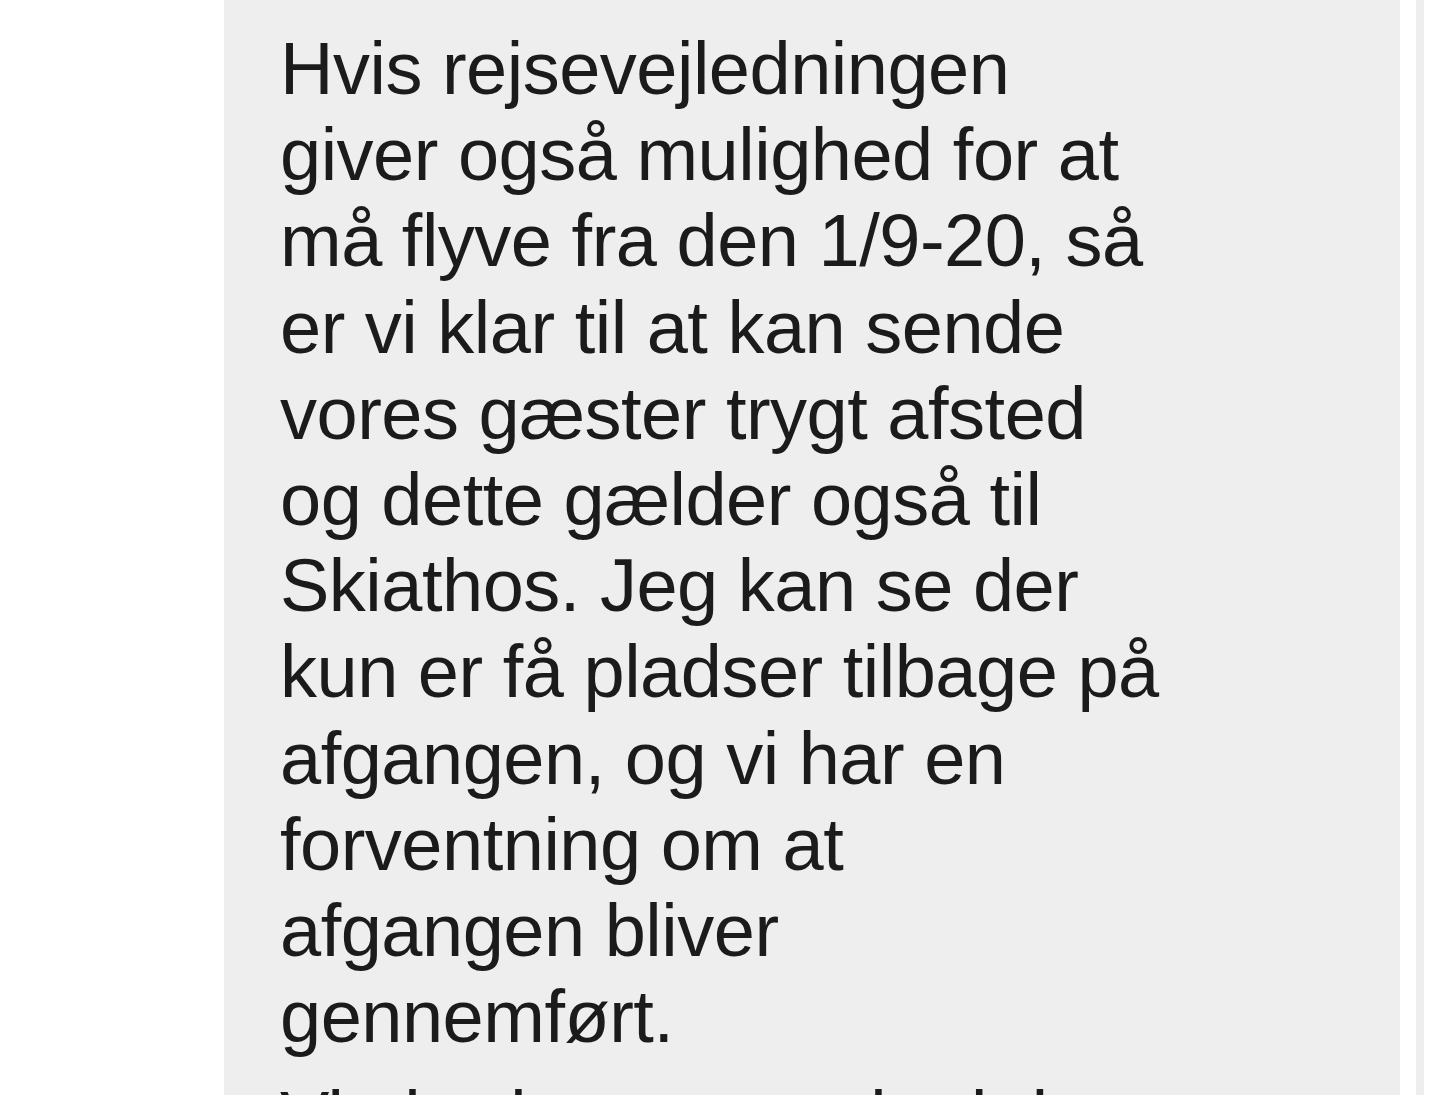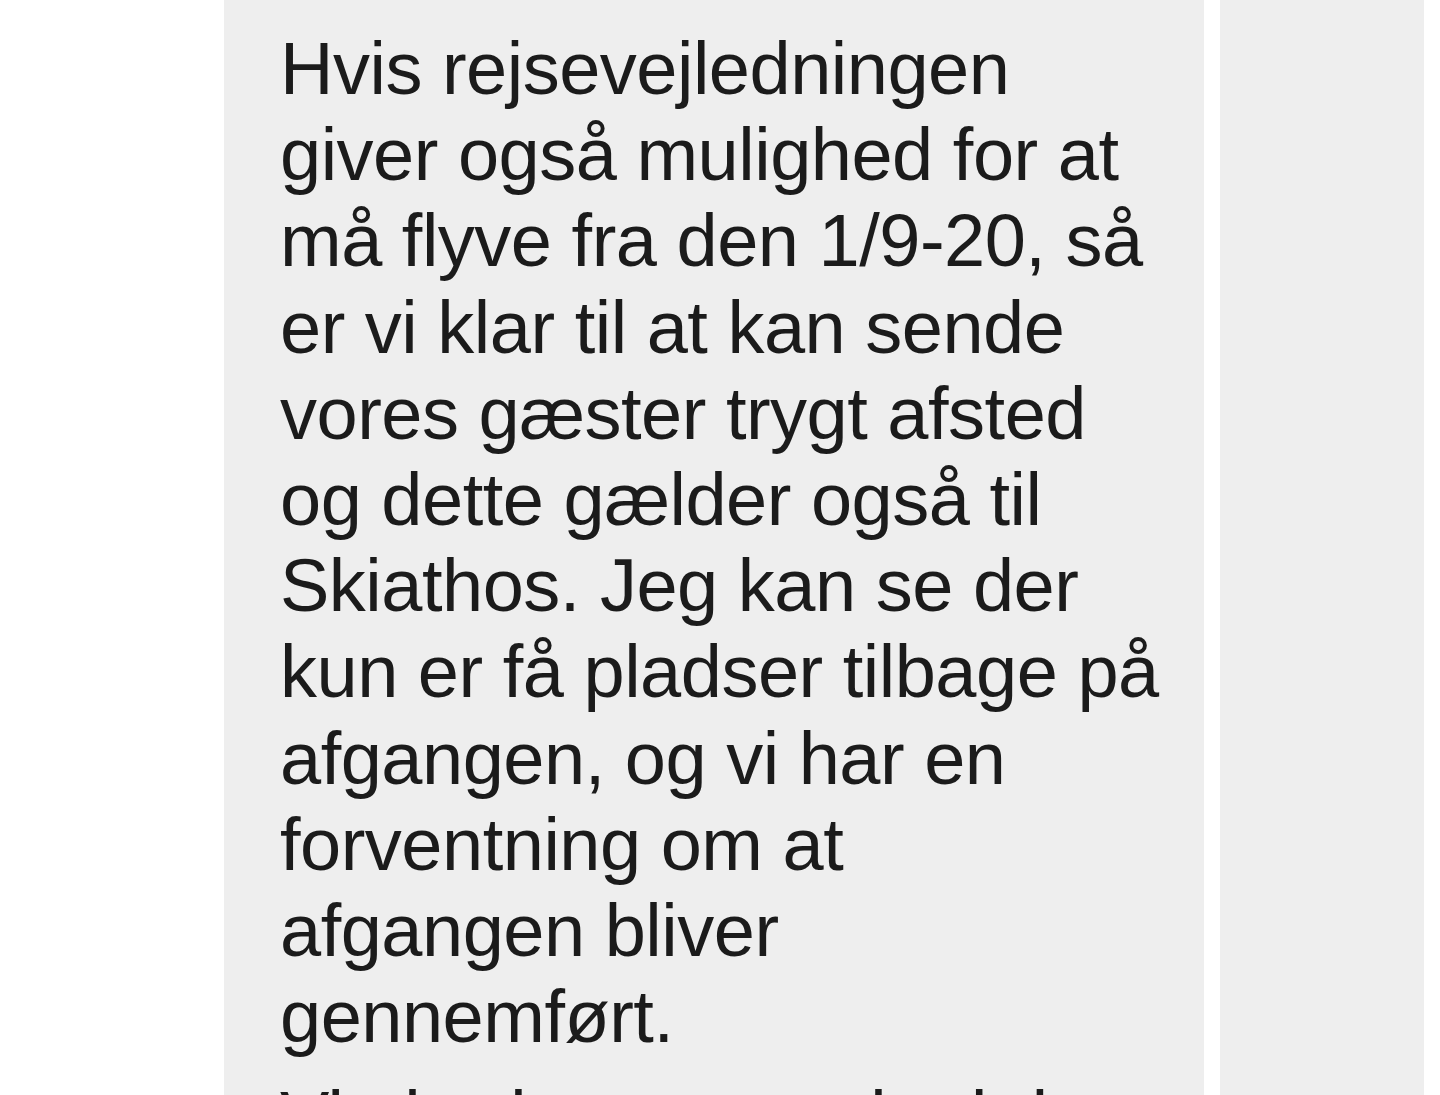--- a/index.html
+++ b/index.html
@@ -8,21 +8,21 @@
     background: #ffffff;
   }
   body {
     width: 1440px;
     height: 1095px;
     overflow: hidden;
     font-family: "Liberation Sans", sans-serif;
   }
   .screen {
     position: relative;
-    width: 1220px;
+    width: 1416px;
     height: 1095px;
     background: #0ea5e9;
   }
   
   .gutter-left {
     position: absolute;
     left: 0;
     top: 0;
     width: 224px;
     height: 1095px;

